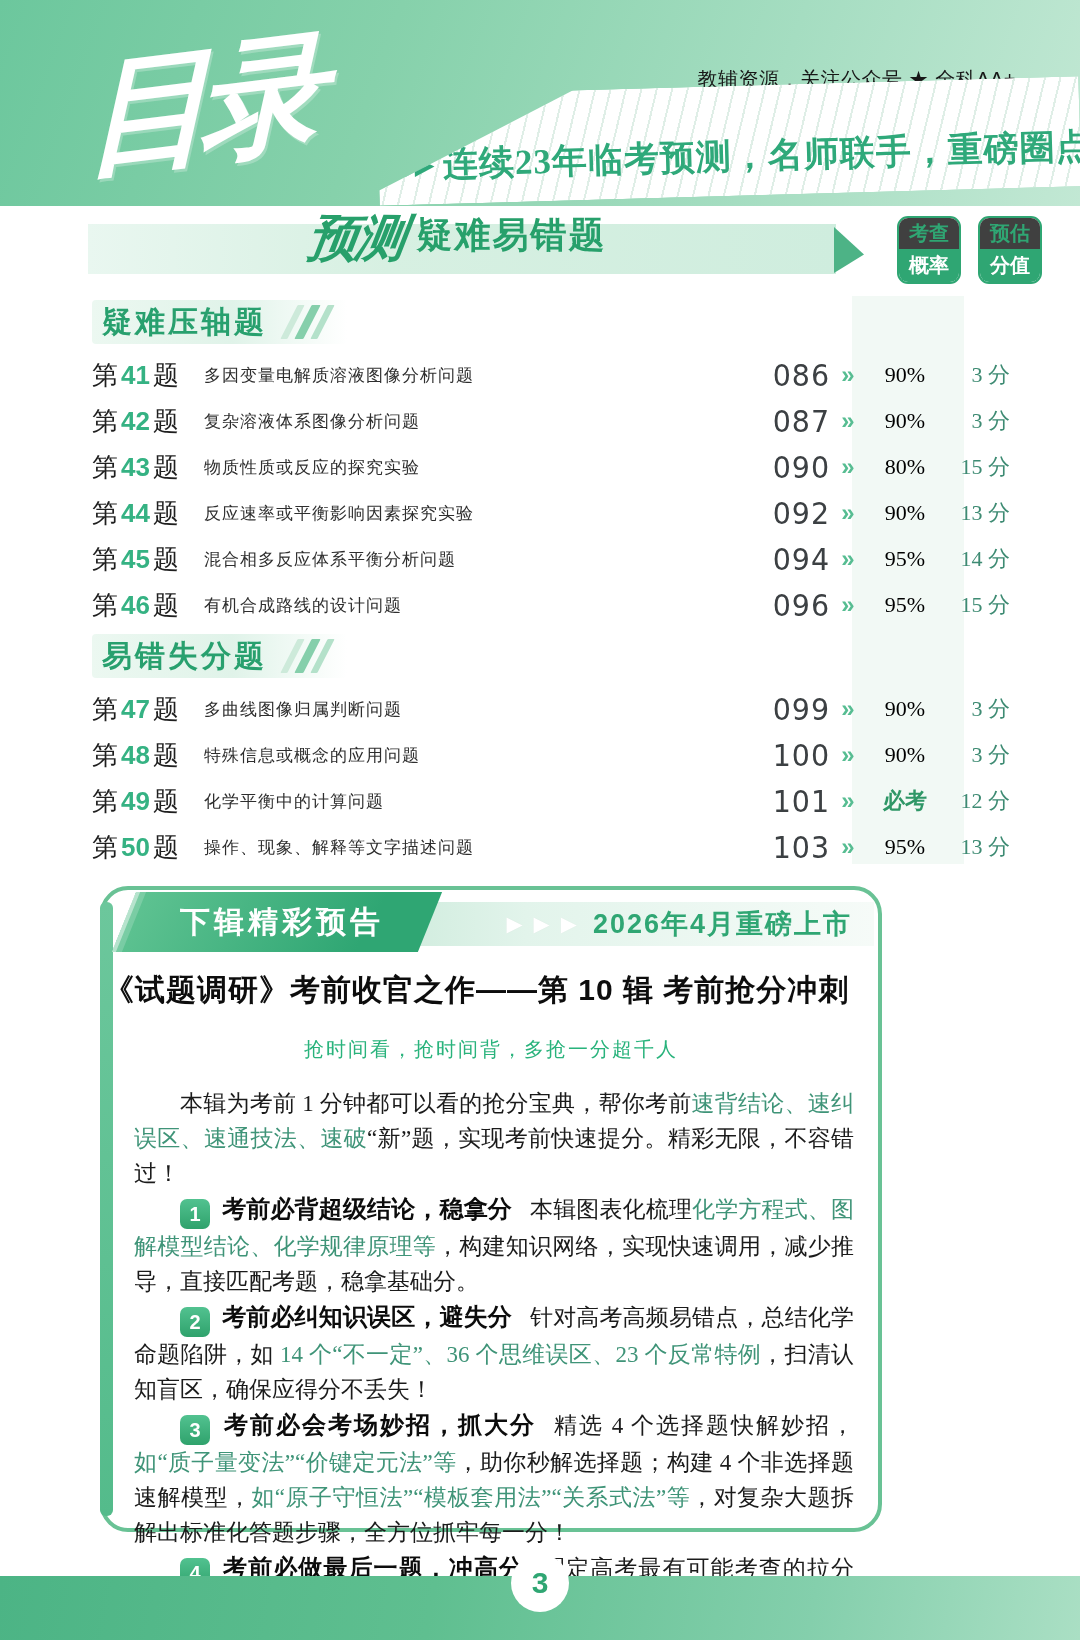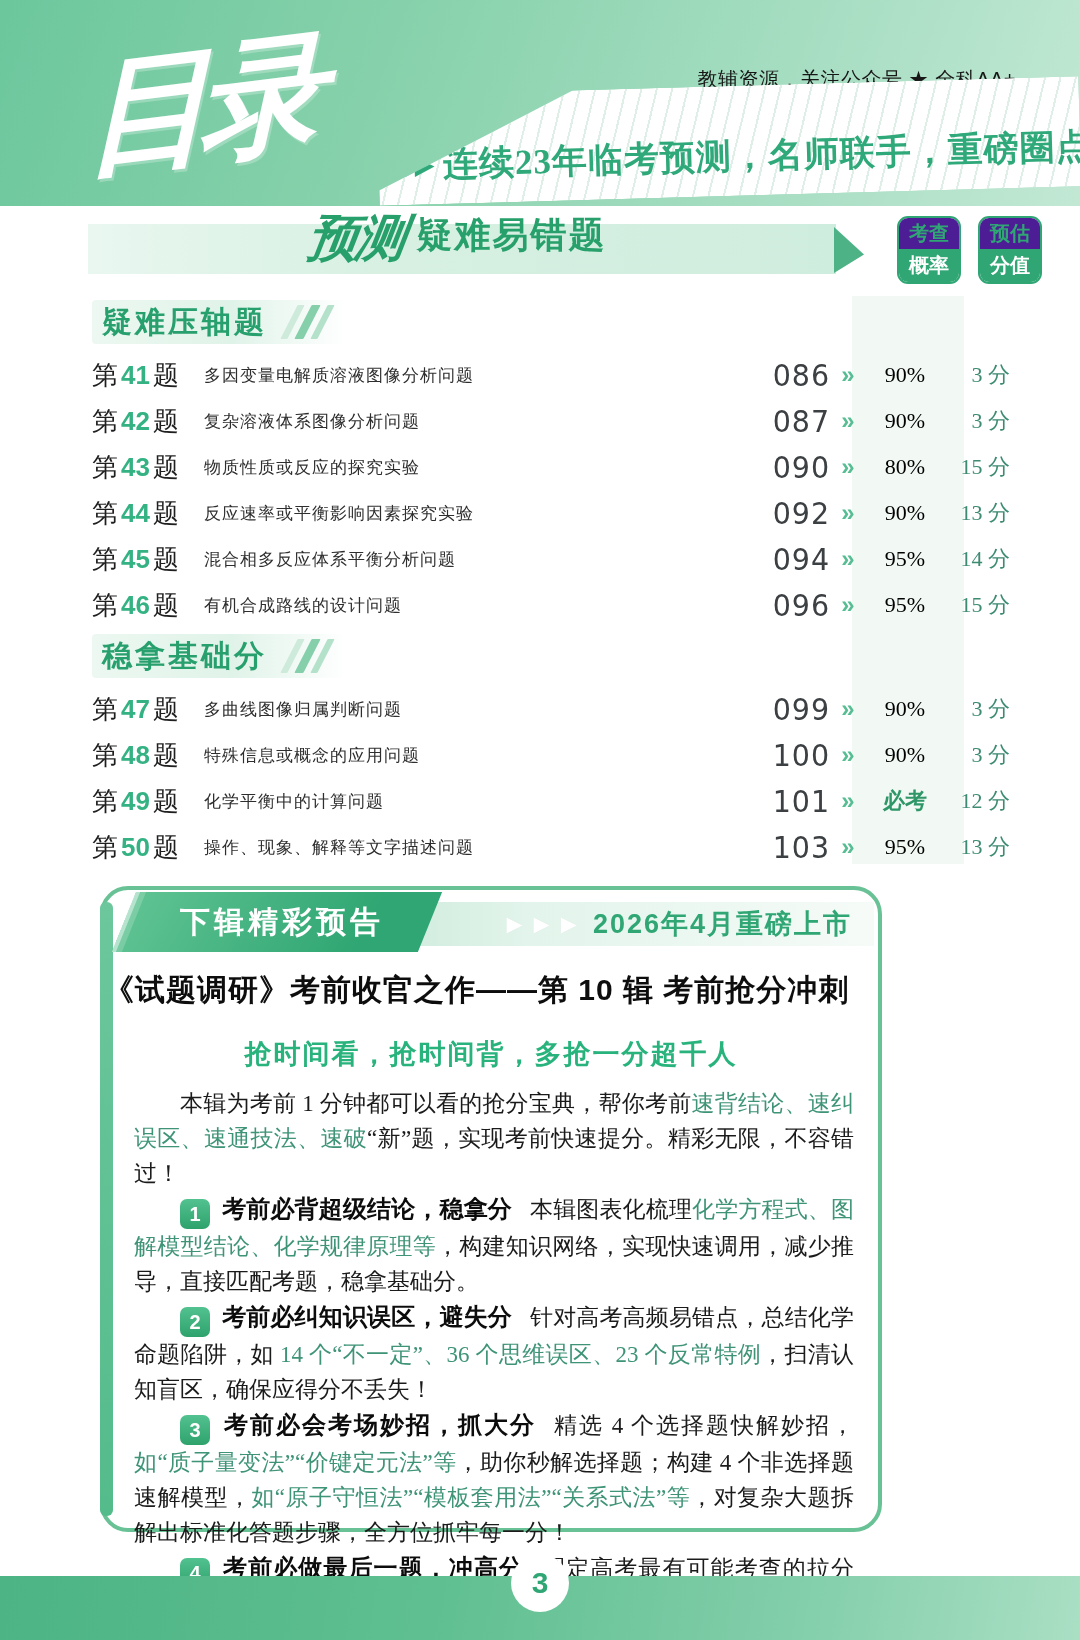--- a/index.html
+++ b/index.html
@@ -29,21 +29,21 @@
   .pred-inner{position:absolute;left:220px;bottom:2px;white-space:nowrap;}
   .pred-script{font-family:"DejaVu Serif",serif;font-style:italic;font-weight:900;font-size:50px;
                color:#27a06b;letter-spacing:-2px;transform:skewX(-8deg);display:inline-block;vertical-align:-6px;}
   .pred-rest{font-size:36px;font-weight:800;color:#27a06b;margin-left:8px;letter-spacing:2px;vertical-align:2px;}
   .pennant{position:absolute;right:-28px;top:3px;width:30px;height:46px;background:#4db386;
            clip-path:polygon(0 0,100% 60%,0 100%);}
 
   
   .badge{position:absolute;top:216px;width:60px;border:2px solid #2fa673;border-radius:11px;
          overflow:hidden;background:#fff;text-align:center;}
-  .badge .bt{color:#2fa673;font-weight:700;font-size:20px;line-height:31px;background:#4c1d95;}
+  .badge .bt{color:#2fa673;font-weight:700;font-size:20px;line-height:31px;background:#404040;}
   .badge .bb{color:#ffffff;font-weight:700;font-size:20px;line-height:33px;background:#2fa673;}
 
   .colstrip{position:absolute;left:852px;top:296px;width:112px;height:568px;background:#eef7f2;opacity:.75;}
 
   
   .group{position:absolute;left:92px;width:918px;}
   .gheading{display:inline-flex;align-items:center;height:44px;margin-bottom:8px;
             padding:0 14px 0 10px;border-radius:4px;
             background:linear-gradient(90deg,#ecf8f1 0%,#e0f3e9 55%,rgba(224,243,233,0) 100%);}
   .gh-text{font-size:30px;font-weight:700;color:#28a06e;letter-spacing:3px;}
@@ -77,21 +77,21 @@
               box-shadow:inset 4px 0 0 rgba(255,255,255,.45), inset 10px 0 0 rgba(255,255,255,.18);}
   .pband-label{position:absolute;left:52px;top:10px;width:280px;text-align:center;color:#fff;
                font-size:30px;font-weight:800;letter-spacing:4px;}
   .pband-right{position:absolute;right:22px;top:14px;display:flex;align-items:center;}
   .tri{color:#ffffff;font-size:21px;margin-left:11px;text-shadow:0 0 1px rgba(0,0,0,.08);}
   .release{margin-left:16px;font-size:27px;font-weight:800;color:#2fa673;letter-spacing:2px;}
 
   .ptitle{position:absolute;left:0;top:80px;width:100%;text-align:left;
           font-size:30px;font-weight:900;color:#0d0d0d;letter-spacing:1px;}
   .psub{position:absolute;left:0;top:146px;width:100%;text-align:center;
-        font-size:27px;font-weight:700;color:#29b37c;letter-spacing:2px;}
+        font-size:20px;font-weight:400;color:#29b37c;letter-spacing:2px;}
   .pbody{position:absolute;left:30px;right:24px;top:196px;
          font-family:"Liberation Serif",serif;font-size:23px;line-height:35px;color:#1b1b1b;text-align:justify;}
   .bpara{margin:0;text-indent:2em;}
   .bpara .g{color:#3f9478;}
   .numbadge{display:inline-block;width:30px;height:30px;line-height:30px;text-align:center;
             background:linear-gradient(180deg,#52c290,#2fa26c);color:#fff;border-radius:7px;
             font-family:"Liberation Sans",sans-serif;font-weight:800;font-size:20px;
             margin-right:12px;vertical-align:-4px;text-indent:0;}
   .phead{font-family:"Liberation Sans",sans-serif;font-weight:800;font-size:24px;color:#0c0c0c;margin-right:18px;}
   .rempara{margin:14px 0 0 0;text-indent:2em;}
@@ -204,21 +204,21 @@
     <span class="qpage">096</span>
     <span class="qarr">»</span>
     <span class="qprob">95%</span>
     <span class="qscore">15 分</span>
   </div>
 </div>
   </div>
 
   <div class="group" style="top:634px">
     <div class="gheading">
-      <span class="gh-text">稳拿基础分</span>
+      <span class="gh-text">易错失分题</span>
       <span class="stripes">
           <i></i>
           <i></i>
           <i></i>
         </span>
     </div>
     <div class="rows">
   <div class="grow">
     <span class="qlabel"><span class="qpre">第</span><span class="qnum">47</span><span class="qsuf">题</span></span>
     <span class="qtitle">多曲线图像归属判断问题</span>

